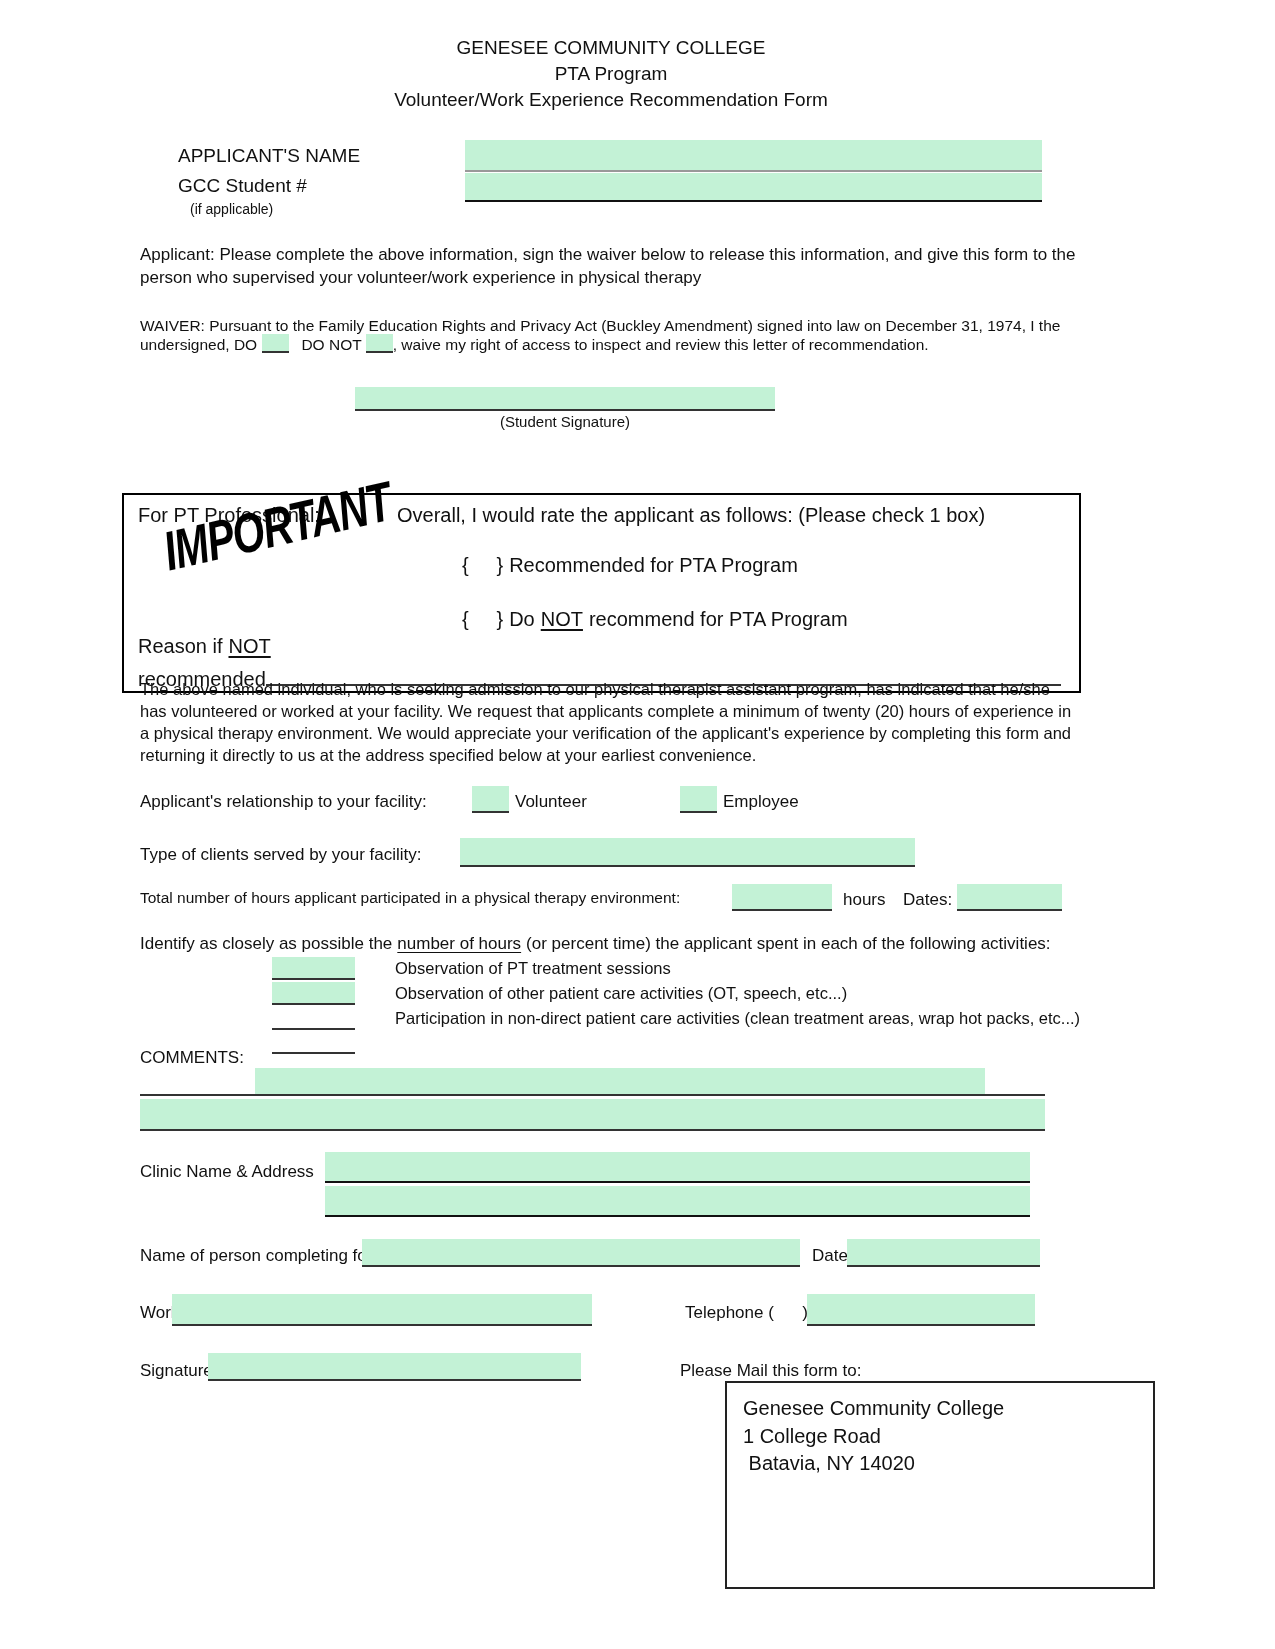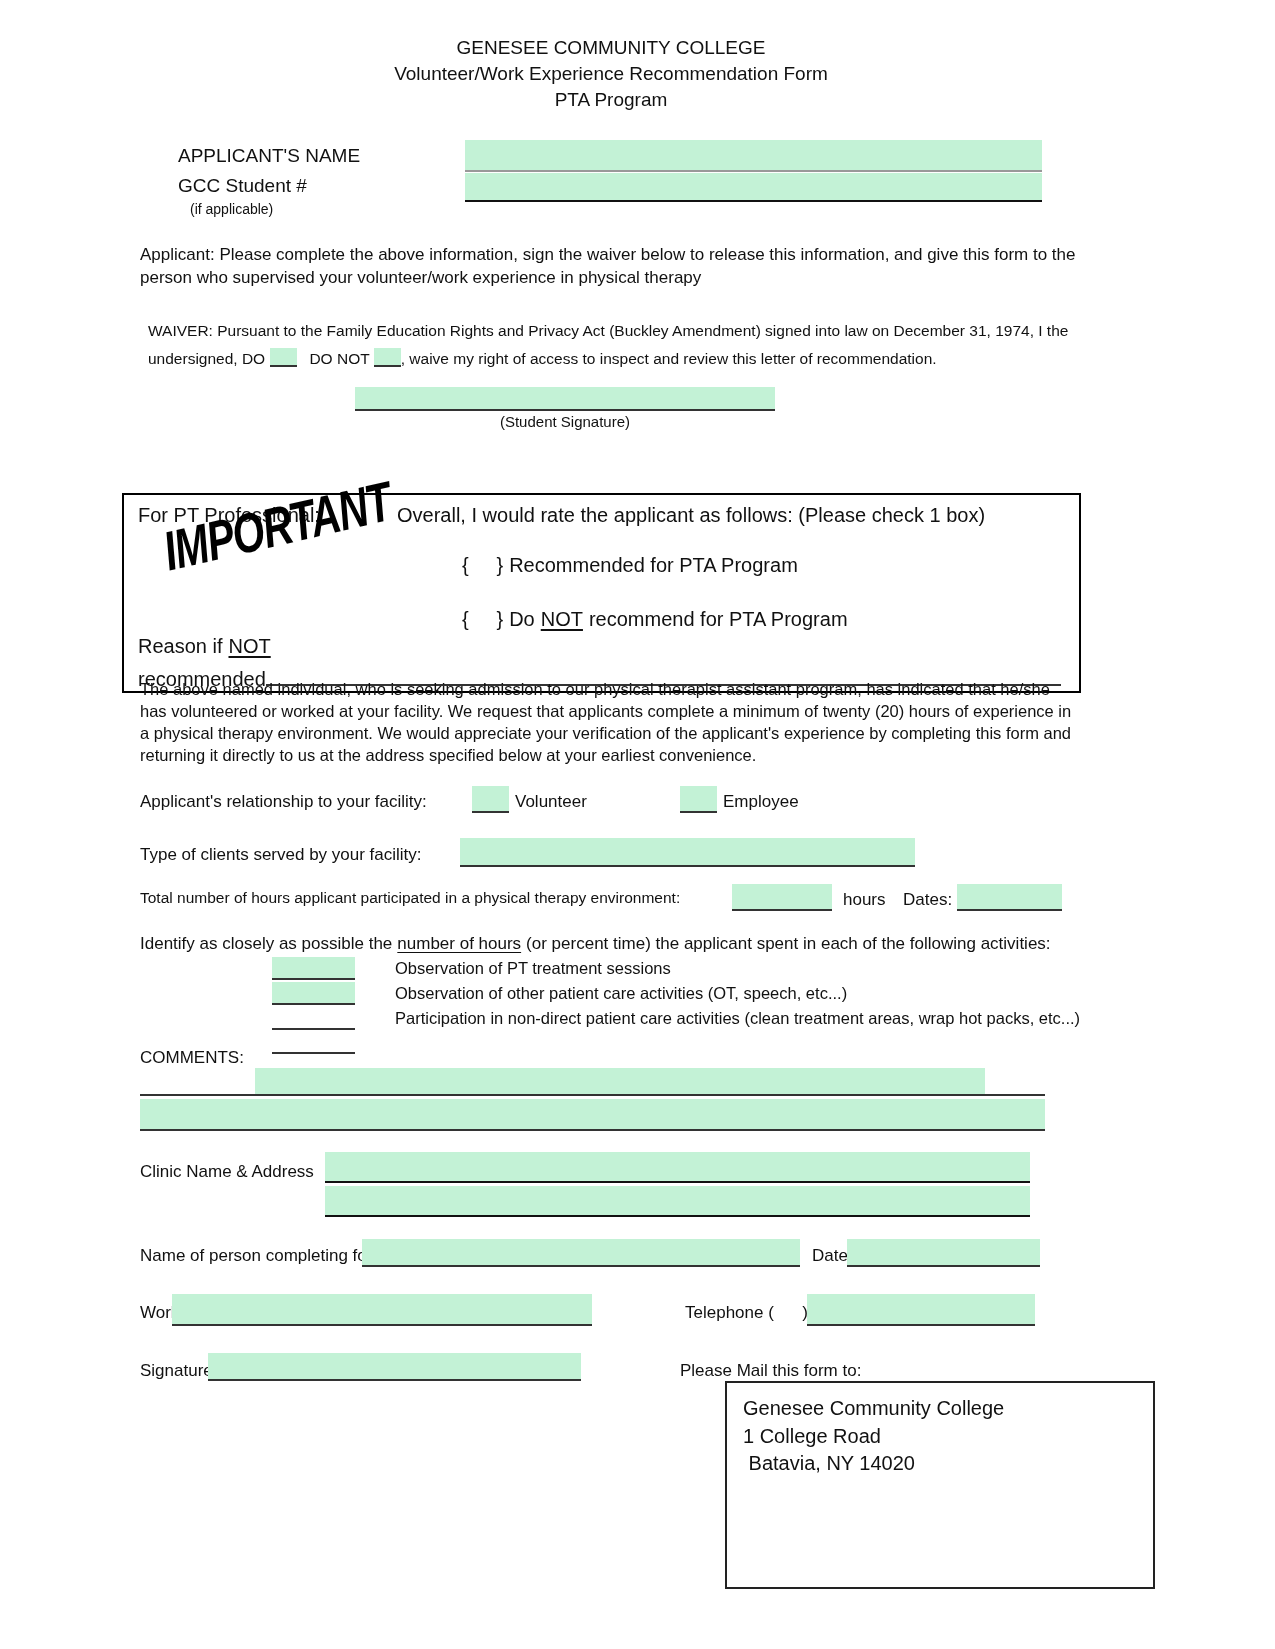--- a/index.html
+++ b/index.html
@@ -3,21 +3,21 @@
 <meta charset="utf-8">
 <style>
   html,body{margin:0;padding:0;background:#fff;}
   #page{
     position:relative;width:1222px;height:1649px;background:#ffffff;
     font-family:"Liberation Sans",sans-serif;color:#111;overflow:hidden;
   }
   .abs{position:absolute;}
   .t17{font-size:17px;line-height:23px;}
   .t16{font-size:16.5px;line-height:22px;}
-  .t15{font-size:15.5px;line-height:28px;margin-left:8px;}
+  .t15{font-size:15.5px;line-height:17px;}
   .t19{font-size:19px;line-height:26px;}
   .t20{font-size:20px;line-height:26px;}
   .center{text-align:center;}
   .nowrap{white-space:nowrap;}
   .pre{white-space:pre;}
   .field{background:var(--green,#c3f2d6);}
   .bb{border-bottom:2px solid #333;}
   .bb-gray{border-bottom:2px solid #999;}
   .bb-black{border-bottom:2px solid #111;}
   .u{text-decoration:underline;text-underline-offset:3px;}
@@ -32,22 +32,22 @@
   .mailbox{border:2px solid #222;}
   .mail-line{white-space:pre;font-size:20px;line-height:27.5px;}
 </style>
 </head>
 <body>
 
 <div id="page">
 
   <div class="abs center" style="top:35px;left:0;width:100%;">
     <div class="t19">GENESEE COMMUNITY COLLEGE</div>
+    <div class="t19">PTA Program</div>
     <div class="t19">Volunteer/Work Experience Recommendation Form</div>
-    <div class="t19">PTA Program</div>
   </div>
 
   <div class="abs t19" style="left:178px;top:143px;">APPLICANT'S NAME</div>
   <div class="abs t19" style="left:178px;top:173px;">GCC Student #</div>
   <div class="abs" style="left:190px;top:201px;font-size:14px;">(if applicable)</div>
   <div class="abs field bb-gray" style="left:465px;top:140px;width:577px;height:30px;"></div>
   <div class="abs field bb-black" style="left:465px;top:173px;width:577px;height:27px;"></div>
 
   <div class="abs t17" style="left:140px;top:243px;width:940px;">Applicant:  Please complete the above information, sign the waiver below to release this information, and give this form to the person who supervised your volunteer/work experience in physical therapy</div>
 

